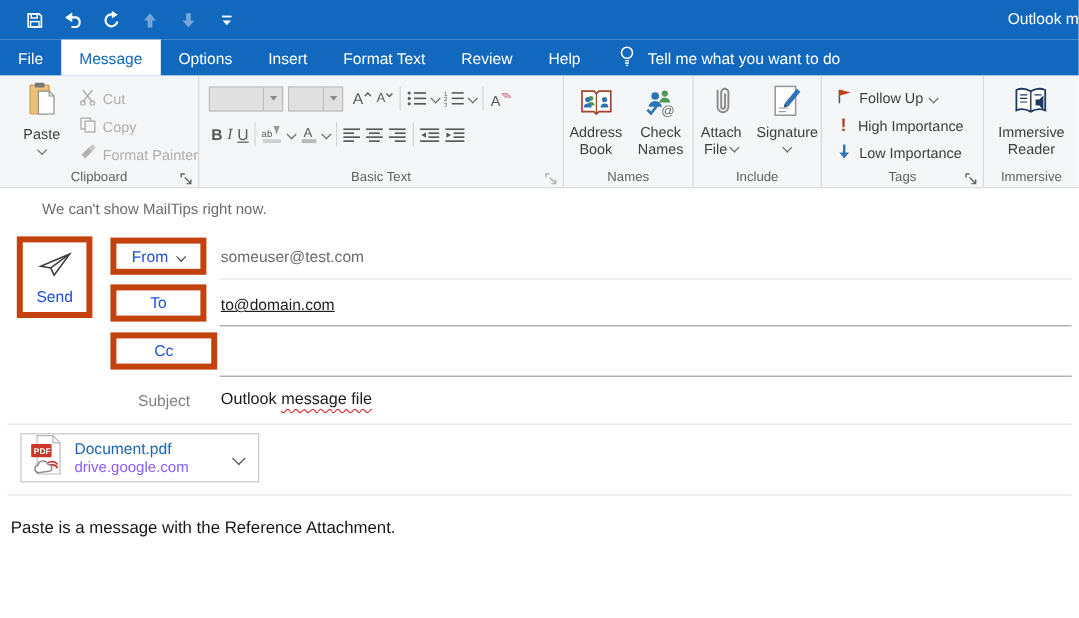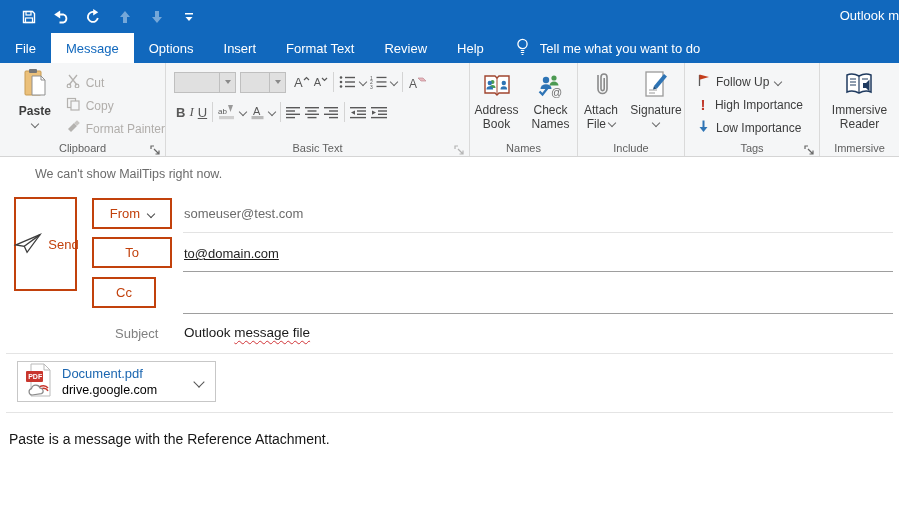--- a/index.html
+++ b/index.html
@@ -28,21 +28,21 @@
   .smallrow{display:flex;align-items:center;height:23px;font-size:12px;color:#3d3d3d;gap:5px;white-space:nowrap;}
   .smallrow.disabled{color:#b1aeab;}
   .chev{display:inline-block;width:5px;height:5px;border-right:1.5px solid #4a4a4a;border-bottom:1.5px solid #4a4a4a;transform:rotate(45deg);}
   .chev.gray{border-color:#6a6a6a;}
   .vsep{width:1px;height:20px;background:#d4d4d4;margin:0 3px;flex:none;}
   .ribbtn{display:flex;align-items:center;justify-content:center;height:22px;padding:0 2px;flex:none;}
 
   
   #g-clipboard{width:166px;display:flex;padding:5px 0 0 10px;}
   .paste-col{width:52px;display:flex;flex-direction:column;align-items:center;}
-  .paste-col .lbl{font-size:12px;color:#3d3d3d;margin-top:2px;font-weight:bold;}
+  .paste-col .lbl{font-size:12px;color:#3d3d3d;margin-top:2px;}
   .clip-col{margin-left:6px;padding-top:3px;}
 
   
   #g-basictext{width:304px;padding:7px 0 0 8px;box-sizing:border-box;}
   .btrow{display:flex;align-items:center;height:24px;margin-bottom:6px;}
   .combo{height:21px;background:#e0e0e0;border:1px solid #bfbfbf;display:flex;align-items:center;box-sizing:border-box;}
   .combo .dd{width:15px;height:100%;border-left:1px solid #bfbfbf;display:flex;align-items:center;justify-content:center;}
   .tri-down{width:0;height:0;border-left:3.5px solid transparent;border-right:3.5px solid transparent;border-top:4px solid #8a8a8a;}
   .glyph{font-size:13px;color:#595959;}
   .g-bold{font-weight:bold;}
@@ -54,44 +54,44 @@
   #g-include{width:107px;display:flex;justify-content:center;gap:4px;padding-top:6px;box-sizing:border-box;}
   #g-tags{width:135px;padding:7px 16px 0 12px;box-sizing:border-box;}
   #g-immersive{width:79px;display:flex;justify-content:center;padding-top:6px;box-sizing:border-box;border-right:none;}
   .tagrow{display:flex;align-items:center;height:23px;font-size:12px;color:#3d3d3d;gap:6px;white-space:nowrap;}
 
   
   #mailtips{position:absolute;left:0;top:157px;width:899px;height:33px;background:#fff;display:flex;align-items:center;}
   #mailtips span{margin-left:35px;font-size:12.5px;color:#6b6b6b;}
 
   
-  .field-btn{position:absolute;background:#fff;border:2px solid #c2410c;display:flex;align-items:center;justify-content:center;font-size:13px;color:#c2410c;box-sizing:border-box;}
-  #send-btn{left:14px;top:197px;width:63px;height:94px;flex-direction:row;gap:4px;}
+  .field-btn{position:absolute;background:#fff;border:5px solid #c2410c;display:flex;align-items:center;justify-content:center;font-size:13px;color:#1d4ed8;box-sizing:border-box;}
+  #send-btn{left:14px;top:197px;width:63px;height:68px;flex-direction:column;gap:4px;}
   #btn-from{left:92px;top:198px;width:80px;height:31px;}
   #btn-to{left:92px;top:237px;width:80px;height:31px;}
-  #btn-cc{left:92px;top:277px;width:64px;height:31px;}
+  #btn-cc{left:92px;top:277px;width:89px;height:31px;}
   .fline{position:absolute;height:1px;left:183px;width:710px;}
   #line-from{top:232px;background:#e3e3e3;}
   #line-to{top:271px;background:#9e9e9e;}
   #line-cc{top:313px;background:#9e9e9e;}
   .fvalue{position:absolute;left:184px;font-size:13px;}
   #val-from{top:206px;color:#6b6b6b;}
   #val-to{top:246px;color:#1f1f1f;text-decoration:underline;}
   #subj-label{position:absolute;left:115px;top:326px;font-size:13px;color:#808080;}
   #subj-value{position:absolute;left:184px;top:325px;font-size:13.5px;color:#1a1a1a;}
   .misspell{text-decoration:underline wavy #d13438 1px;text-underline-offset:3px;text-decoration-skip-ink:none;}
 
   
   #attach-top{position:absolute;left:6px;top:353px;width:887px;height:1px;background:#e4e4e4;}
   #attach-bottom{position:absolute;left:6px;top:412px;width:887px;height:1px;background:#e4e4e4;}
   #attach-card{position:absolute;left:17px;top:361px;width:199px;height:41px;border:1px solid #c7c7c7;background:#fff;box-sizing:border-box;display:flex;align-items:center;}
   #attach-card .ficon{margin-left:7px;flex:none;}
   #attach-card .meta{margin-left:9px;line-height:15px;flex:1;}
   .fname{font-size:13px;color:#1b66b0;}
-  .fsource{font-size:12.5px;color:#000000;}
+  .fsource{font-size:12.5px;color:#8b5cf6;}
   #attach-card .card-chev{margin-right:12px;width:7px;height:7px;border-right:1.6px solid #555;border-bottom:1.6px solid #555;transform:rotate(45deg);flex:none;}
 
   
   #msg-body{position:absolute;left:9px;top:431px;font-size:14px;color:#161616;}
 </style>
 </head>
 <body>
 
 <div id="app">
 

